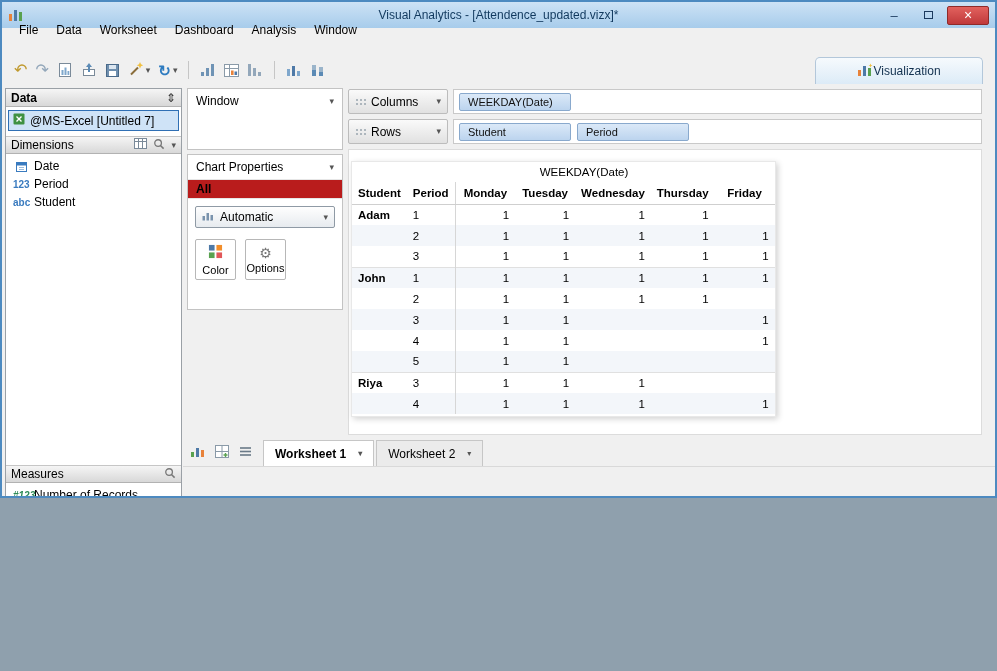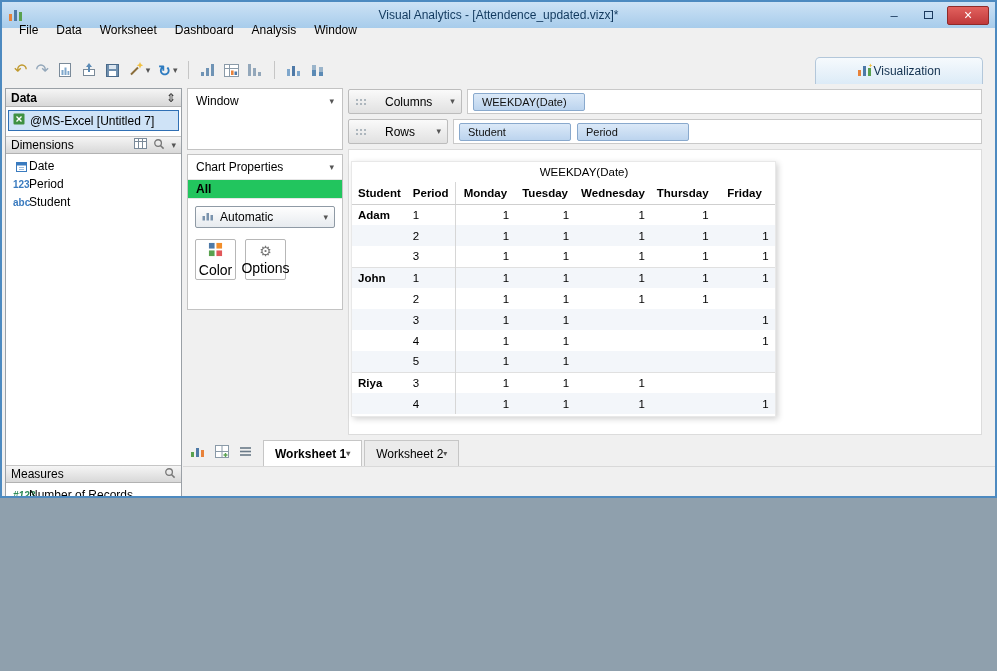--- a/index.html
+++ b/index.html
@@ -43,46 +43,46 @@
   .bold { font-weight: bold; }
   .ph-icons { margin-left: auto; display: flex; align-items: center; gap: 6px; }
   .sort-glyph { margin-left: auto; font-size: 12px; color: #333; }
   .source-body { flex: 0 0 29px; padding: 3px 2px; }
   .source-item { height: 21px; display: flex; align-items: center; gap: 5px;
     background: #cfe3f7; border: 1px solid #2f6fb4; padding: 0 4px; font-size: 12px; }
   .fields-body { padding: 3px 0; overflow: hidden; }
   .fields-body.dims { flex: 0 0 311px; }
   .fields-body.measures { flex: 0 0 116px; }
   .fields-body.params { flex: 1; }
-  .field-item { height: 18px; display: flex; align-items: center; padding: 0 7px; font-size: 12px; }
+  .field-item { height: 18px; display: flex; align-items: center; gap: 5px; padding: 0 7px; font-size: 12px; }
   .txt-icon { font-size: 10px; color: #3a7bbf; font-weight: bold; width: 16px; flex: 0 0 16px; text-align: center; }
   .txt-icon.count { color: #2e8b57; font-style: italic; }
   .icon-calendar { width: 16px; flex: 0 0 16px; display: inline-flex; justify-content: center; }
   
   .card { position: absolute; background: #fff; border: 1px solid #c3c3c3; }
   .filters-card { left: 185px; top: 86px; width: 156px; height: 62px; }
   .props-card { left: 185px; top: 152px; width: 156px; height: 156px; }
   .card-header { height: 24px; display: flex; align-items: center; padding: 0 8px; font-size: 12px; }
   .card-header .caret { margin-left: auto; }
   .scope-row { height: 20px; display: flex; align-items: center; padding: 8px 8px;
-    background: #22c55e; border-top: 1px solid #e6e6e6; border-bottom: 1px solid #e6e6e6; }
+    background: #b91c1c; border-top: 1px solid #e6e6e6; border-bottom: 1px solid #e6e6e6; }
   .mark-select { margin: 7px 7px 0 7px; height: 22px; border: 1px solid #8f9aa5; border-radius: 2px;
     background: linear-gradient(#fefefe, #e7ebef); display: flex; align-items: center; gap: 6px; padding: 0 6px; font-size: 12px; }
   .mark-select .caret { margin-left: auto; }
   .prop-buttons { display: flex; gap: 9px; margin: 11px 0 0 7px; }
   .prop-btn { width: 41px; height: 41px; border: 1px solid #b7b7b7; border-radius: 2px; background: #fff;
     display: flex; flex-direction: column; align-items: center; justify-content: center; gap: 2px; }
   .gear { font-size: 14px; color: #777; line-height: 1; }
-  .pb-label { font-size: 14px; }
+  .pb-label { font-size: 11px; }
   
   .shelf-row { position: absolute; left: 346px; right: 13px; height: 25px; display: flex; align-items: stretch; gap: 5px; }
   .columns-row { top: 87px; }
   .rows-row { top: 117px; }
   .shelf-label { flex: 0 0 100px; background: linear-gradient(#fafafa, #e1e1e1); border: 1px solid #bcbcbc;
-    border-radius: 2px; display: flex; align-items: center; gap: 18px; padding: 0 6px; font-size: 12px; }
+    border-radius: 2px; display: flex; align-items: center; gap: 4px; padding: 0 6px; font-size: 12px; }
   .shelf-label .caret { margin-left: auto; }
   .shelf-box { flex: 1; background: #fff; border: 1px solid #c9c9c9; display: flex; align-items: center; gap: 6px; padding: 0 5px; }
   .pill { width: 112px; height: 18px; background: linear-gradient(#dbe9f8, #bcd4ee); border: 1px solid #89a9cd;
     border-radius: 2px; display: flex; align-items: center; padding: 0 8px; font-size: 11px; color: #111; overflow: hidden; white-space: nowrap; }
   
   .canvas { position: absolute; left: 346px; top: 147px; right: 13px; bottom: 61px; background: #fff; border: 1px solid #dcdcdc; }
   .crosstab-card { position: absolute; left: 2px; top: 11px; background: #fff; border: 1px solid #e8e8e8;
     box-shadow: 2px 2px 6px rgba(0,0,0,0.18); padding-bottom: 2px; }
   .ct-title { height: 20px; line-height: 20px; margin-left: 82px; width: 300px; text-align: center; font-size: 11.5px; }
   table.crosstab { border-collapse: collapse; table-layout: fixed; font-size: 11.5px; }
@@ -93,21 +93,21 @@
   .crosstab td.student { font-weight: bold; }
   .crosstab td.val { text-align: right; }
   .crosstab .vline { border-right: 1px solid #d6d6d6; }
   .crosstab tr.band td { background: #f3f6fa; }
   .crosstab tr.group td { border-top: 1px solid #e0e0e0; }
   
   .bottom-bar { position: absolute; left: 181px; right: 0; bottom: 0; height: 59px; }
   .bottom-bar::after { content: ""; position: absolute; left: 0; right: 0; top: 29px; height: 1px; background: #d9d9d9; }
   .bb-icons { position: absolute; left: 7px; top: 8px; display: flex; gap: 10px; align-items: center; }
   .ws-tabs { position: absolute; left: 80px; top: 3px; display: flex; height: 27px; }
-  .ws-tab { display: flex; align-items: center; gap: 0; padding: 0 11px; font-size: 12px;
+  .ws-tab { display: flex; align-items: center; gap: 12px; padding: 0 11px; font-size: 12px;
     border: 1px solid #c6c6c6; background: #ebebeb; margin-right: 2px; }
   .ws-tab.active { background: #fff; font-weight: bold; }
   .ws-tab .caret { font-size: 8px; }
 </style>
 </head>
 <body>
 
 <div class="window">
 
   <div class="titlebar">

